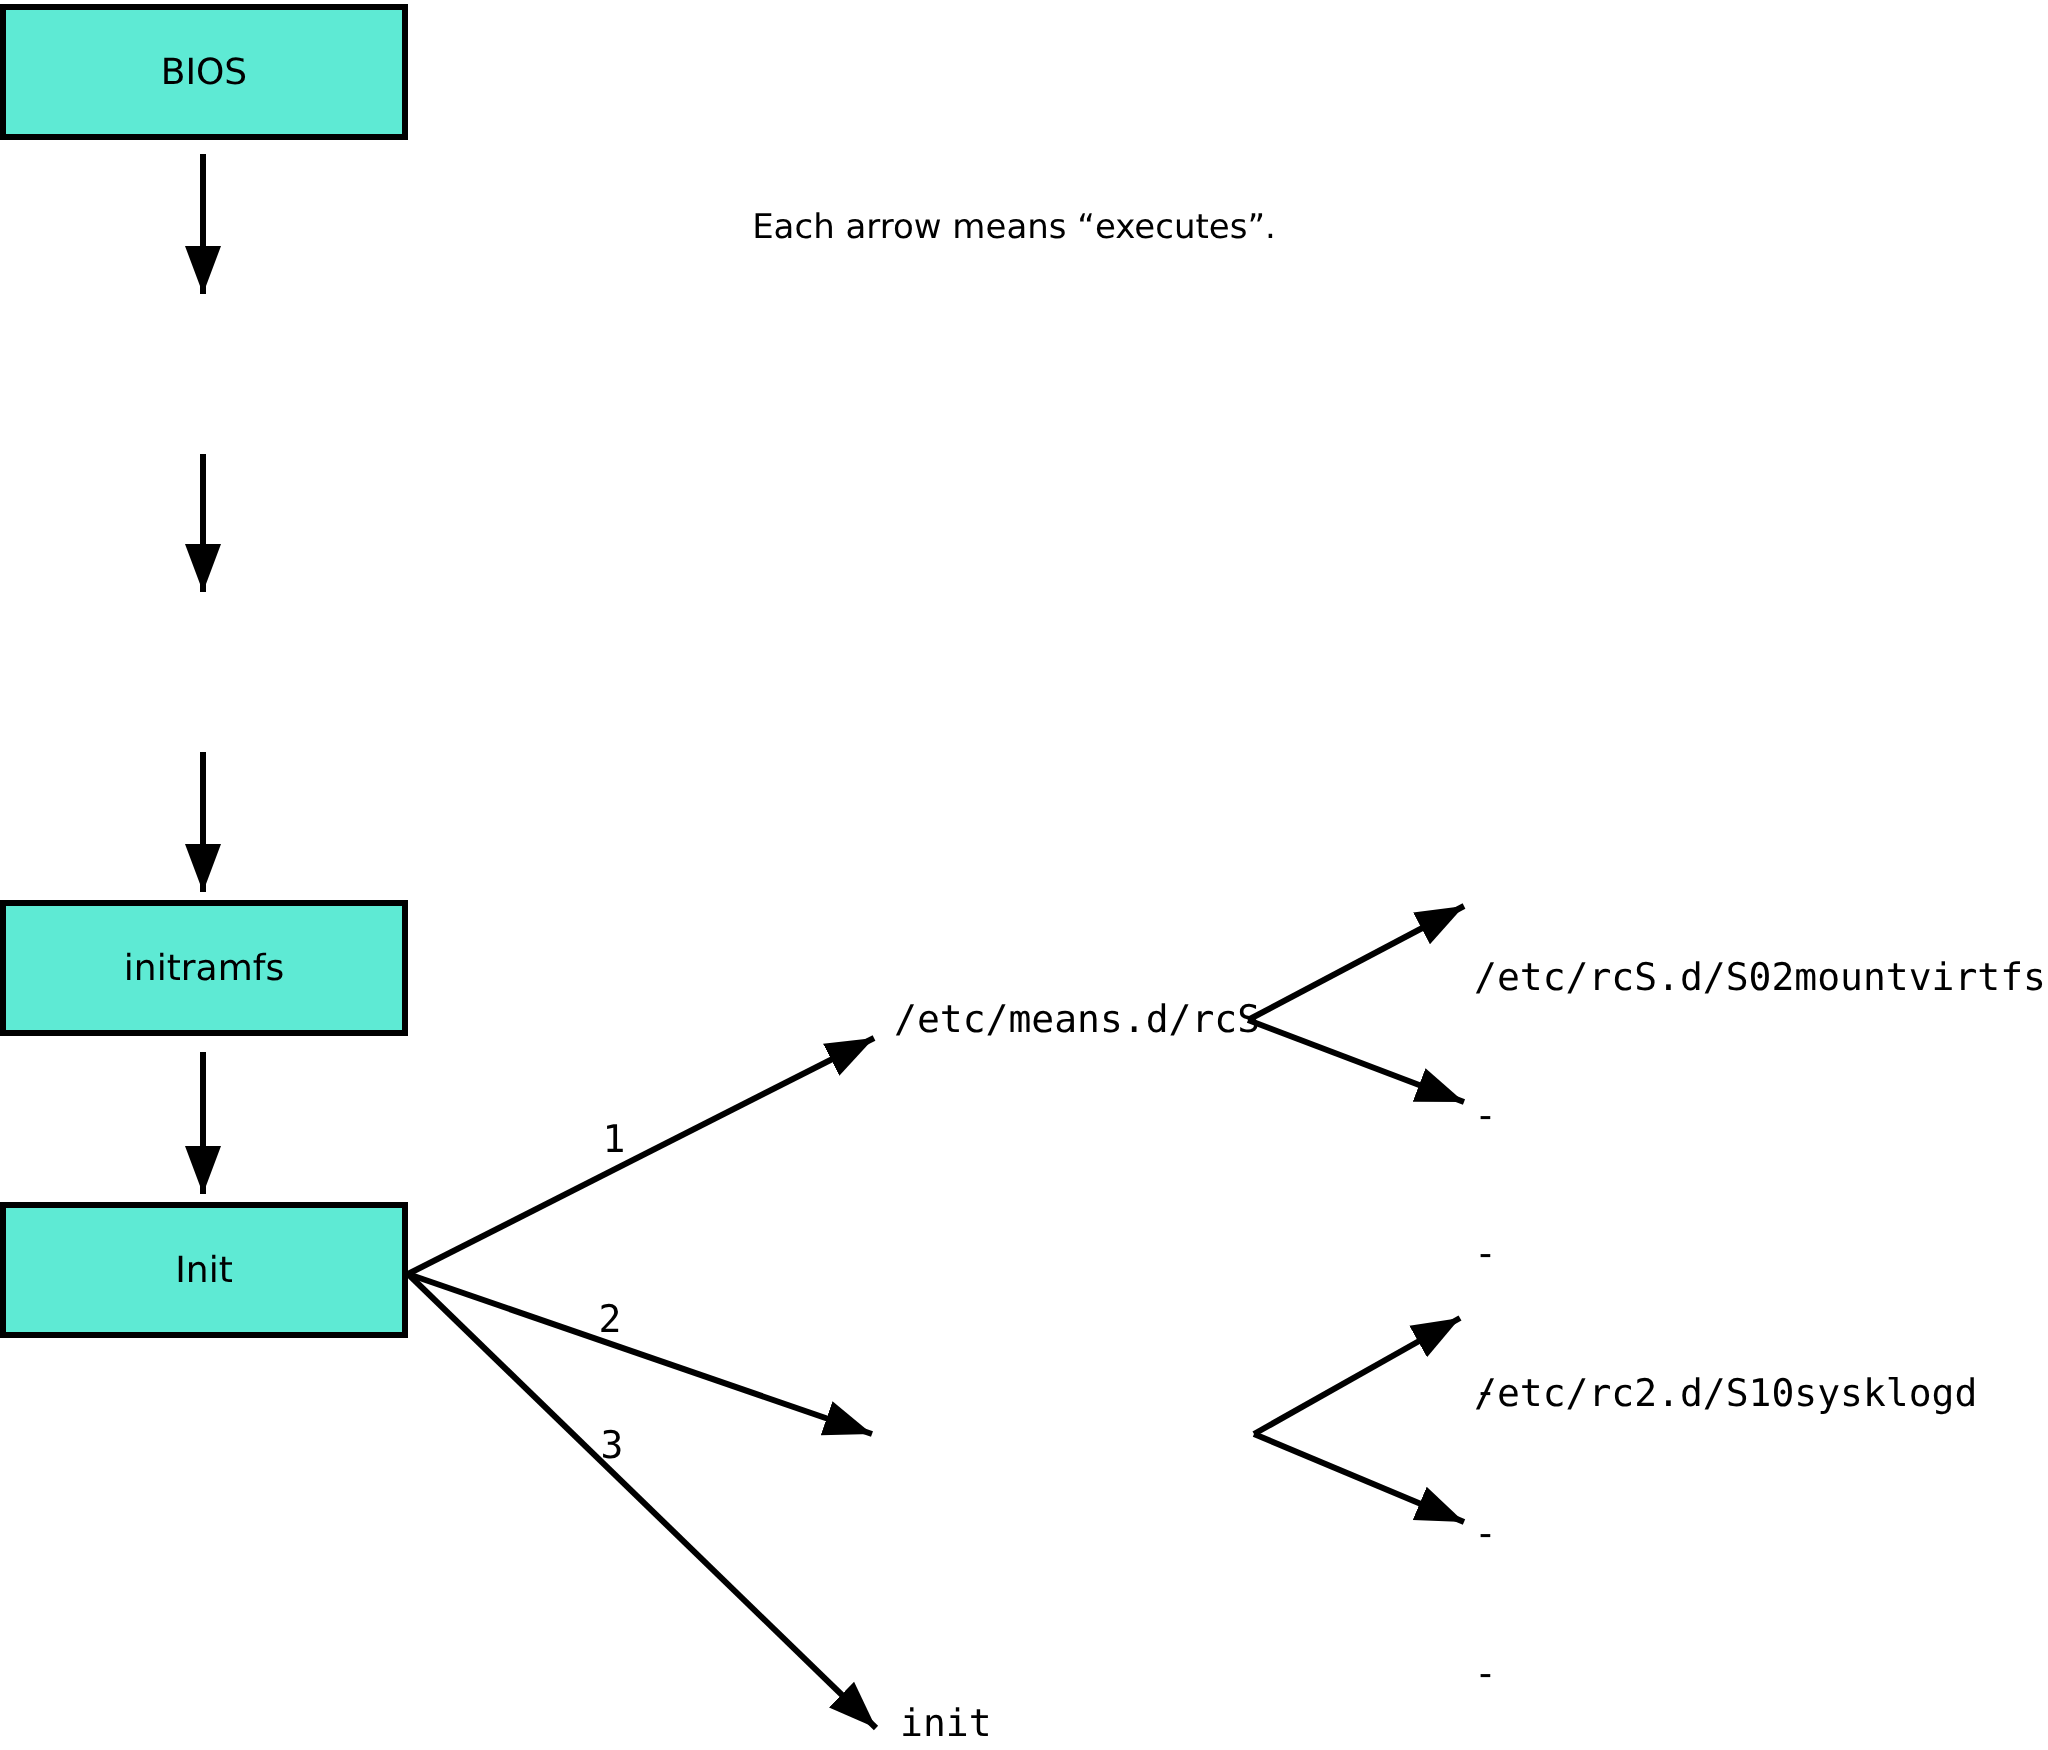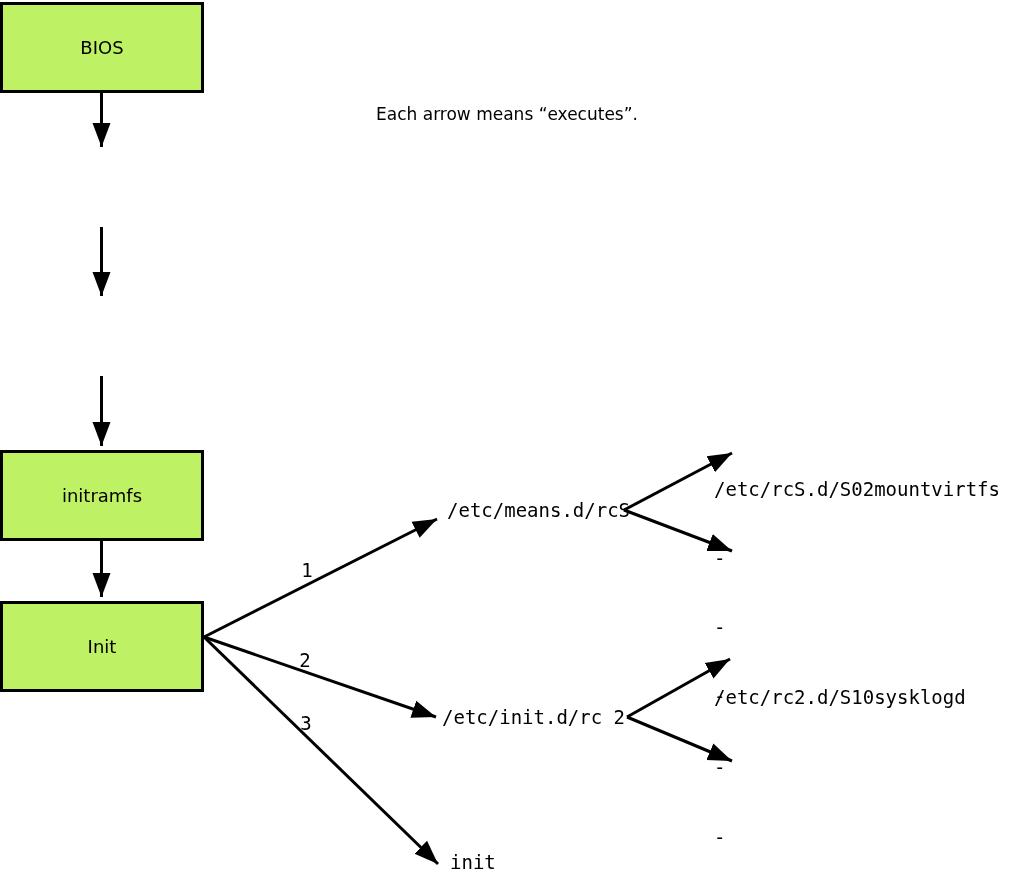--- a/index.html
+++ b/index.html
@@ -25,24 +25,24 @@
   }
   .arrow {
     stroke: #000000;
     stroke-width: 3;
     fill: none;
   }
   .box {
     position: absolute;
     left: 0;
     width: 204px;
-    height: 91px;
+    height: 68px;
     box-sizing: border-box;
     border: 3px solid #000000;
-    background: #bef264;
+    background: #5eead4;
     display: flex;
     align-items: center;
     justify-content: center;
     font-size: 18px;
     font-family: "DejaVu Sans", sans-serif;
   }
   .annotation {
     position: absolute;
     left: 507px;
     top: 114px;
@@ -61,21 +61,21 @@
     transform: translateY(-50%);
   }
   .num-label {
     position: absolute;
     transform: translate(-50%, -50%);
     font-family: "DejaVu Sans Mono", monospace;
     font-size: 19px;
   }
   .script-col {
     position: absolute;
-    left: 714px;
+    left: 737px;
   }
   .script-col .script-line {
     height: 0;
   }
   .col-rcS { top: 433px; }
   .col-rcS .script-line { line-height: 25px; height: 25px; }
   .col-rc2 { top: 640px; }
   .col-rc2 .script-line { line-height: 26px; height: 26px; }
 </style>
 </head>
@@ -110,21 +110,20 @@
 
   <div class="box" style="top:2px">BIOS</div>
   <div class="box" style="top:601px">Init</div>
   <div class="box" style="top:450px">initramfs</div>
 
   <div class="num-label" style="left:307px; top:570px">1</div>
   <div class="num-label" style="left:305px; top:660px">2</div>
   <div class="num-label" style="left:306px; top:723px">3</div>
 
   <div class="mono leaf-label" style="left:447px; top:510px">/etc/means.d/rcS</div>
-  <div class="mono leaf-label" style="left:442px; top:717px">/etc/init.d/rc 2</div>
   <div class="mono leaf-label" style="left:450px; top:862px">init</div>
 
   <div class="script-col col-rcS mono">
     <div class="script-line">/etc/rcS.d/S02mountvirtfs</div>
     <div class="script-line">-</div>
     <div class="script-line">-</div>
     <div class="script-line">-</div>
   </div>
 
   <div class="script-col col-rc2 mono">

